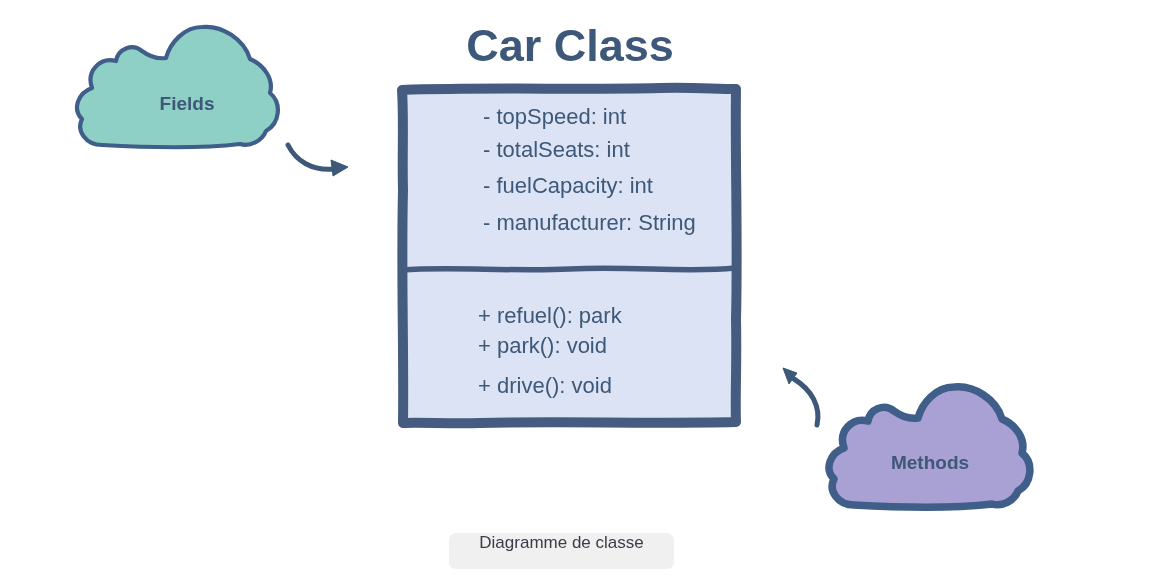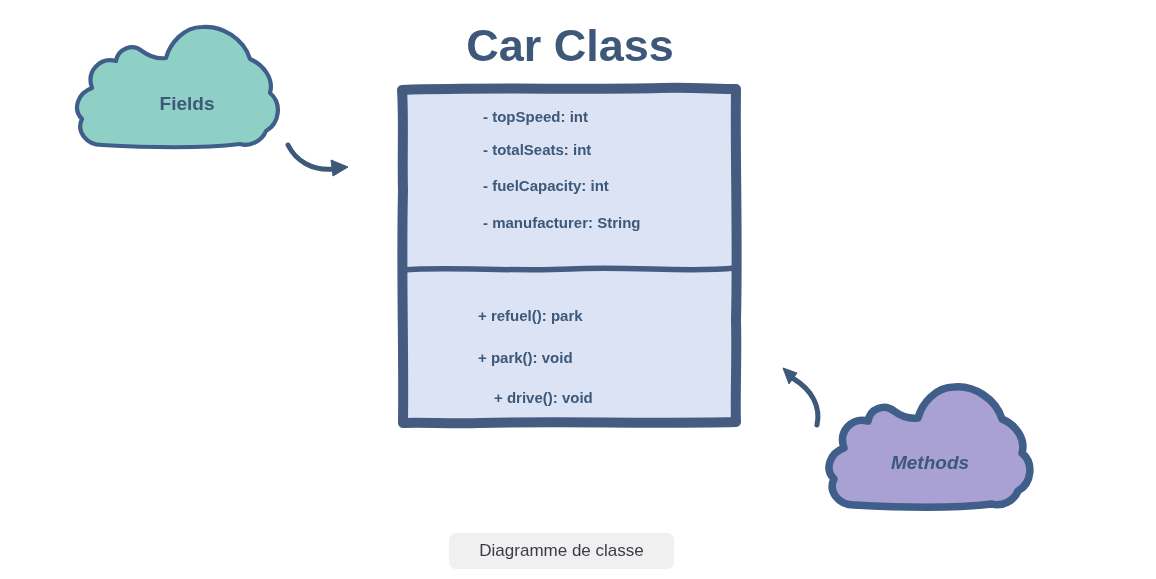--- a/index.html
+++ b/index.html
@@ -17,39 +17,39 @@
     position:relative;width:1156px;height:579px;background:#ffffff;
     overflow:hidden;font-family:"Liberation Sans",sans-serif;padding-left:44px;
   }
   .canvas svg{position:absolute;left:0;top:0;}
   .page-title{
     position:absolute;left:398px;top:20px;width:344px;text-align:center;
     font-size:45px;font-weight:bold;color:var(--ink);letter-spacing:0px;
   }
   .member-row{
     position:absolute;height:20px;line-height:20px;
-    font-size:15px;font-weight:bold;color:var(--ink);white-space:nowrap;
+    font-size:22px;font-weight:normal;color:var(--ink);white-space:nowrap;
   }
   .f0{left:483px;top:107px;}
   .f1{left:483px;top:140px;text-align:right;}
   .f2{left:483px;top:176px;}
   .f3{left:483px;top:213px;}
   .m0{left:478px;top:306px;}
-  .m1{left:478px;top:348px;}
-  .m2{left:478px;top:388px;margin-left:16px;}
+  .m1{left:478px;top:336px;}
+  .m2{left:478px;top:376px;}
   .cloud-label{
     position:absolute;font-size:19px;font-weight:bold;color:var(--ink);
     text-align:center;white-space:nowrap;transform:translateX(-50%);
   }
   .fields-label{left:187px;top:93px;}
-  .methods-label{left:930px;top:452px;font-style:italic;}
+  .methods-label{left:930px;top:452px;}
   .caption-chip{
     position:absolute;left:449px;top:533px;width:225px;height:36px;
     background:var(--caption-bg);border-radius:7px;
-    display:flex;align-items:center;justify-content:center;
+    display:flex;align-items:flex-start;justify-content:center;
     font-size:17px;color:var(--caption-text);
   }
   .box-outline{fill:var(--box-fill);stroke:var(--box-border);stroke-width:10;stroke-linejoin:round;}
   .box-divider{fill:none;stroke:var(--box-border);stroke-width:5.5;stroke-linecap:round;}
   .cloud-fields{fill:var(--fields-cloud-fill);stroke:var(--cloud-stroke);stroke-width:4.2;stroke-linejoin:round;}
   .cloud-methods{fill:var(--methods-cloud-fill);stroke:var(--cloud-stroke);stroke-width:7.5;stroke-linejoin:round;}
   .arrow-shaft{fill:none;stroke:var(--ink);stroke-width:5;stroke-linecap:round;}
   .arrow-head{fill:var(--ink);stroke:var(--ink);stroke-width:1;stroke-linejoin:round;}
 </style>
 </head>

